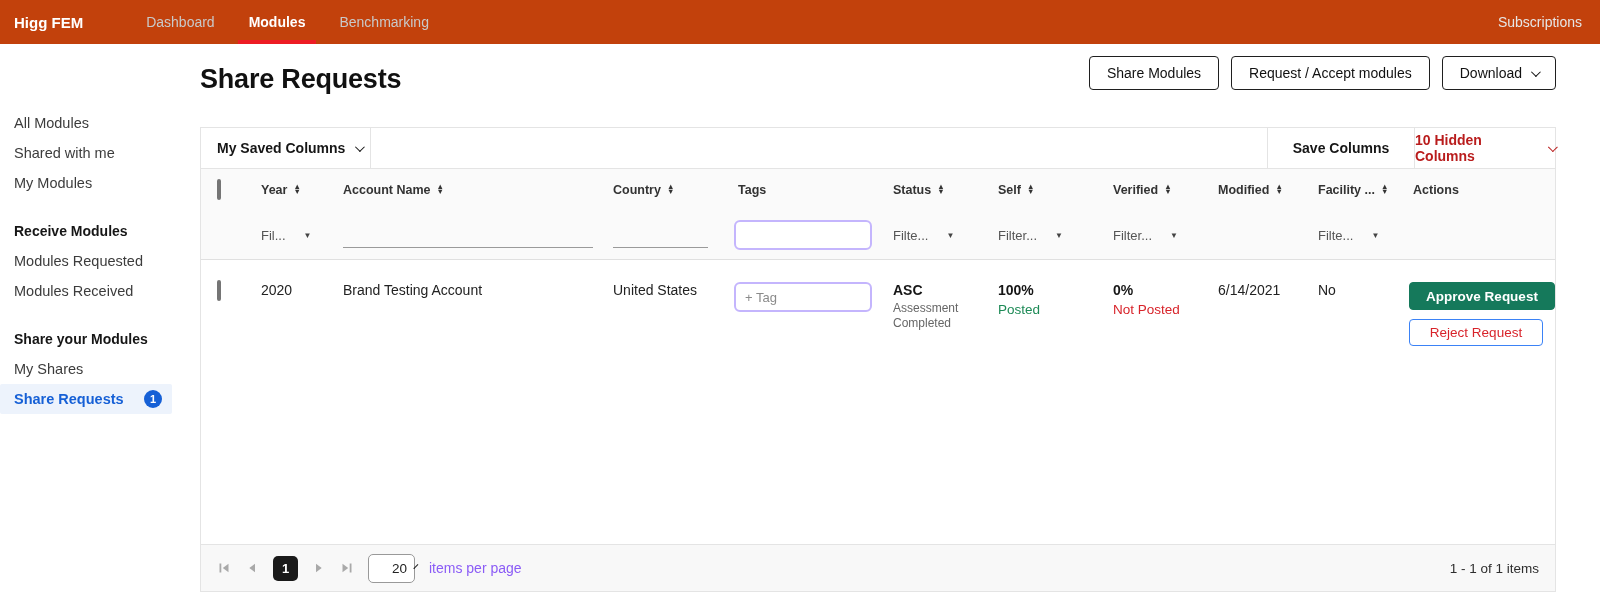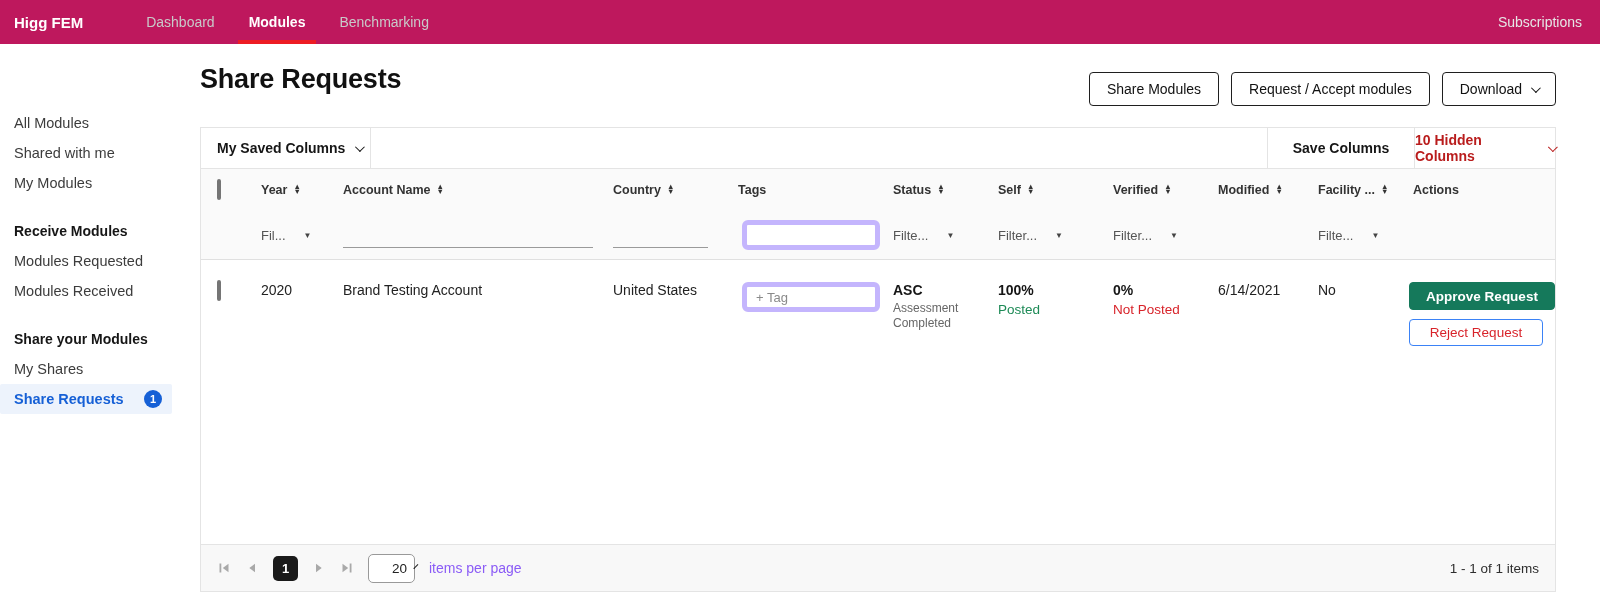--- a/index.html
+++ b/index.html
@@ -1,37 +1,37 @@
 <!DOCTYPE html>
 <html><head>
 <meta charset="utf-8">
 <style>
   * { box-sizing: border-box; margin: 0; padding: 0; }
   html,body { width:1600px; height:612px; background:#fff; font-family:"Liberation Sans", sans-serif; overflow:hidden; }
 
   
-  .topnav { position:absolute; left:0; top:0; width:1600px; height:44px; background:#be185d; display:flex; align-items:center; color:#fff; }
+  .topnav { position:absolute; left:0; top:0; width:1600px; height:44px; background:#c2410c; display:flex; align-items:center; color:#fff; }
   .brand { margin-left:14px; font-size:15px; font-weight:bold; color:#fff; }
   .navitems { display:flex; align-items:stretch; height:44px; margin-left:46px; }
   .navitem { position:relative; display:flex; align-items:center; padding:0 17px; font-size:14px; color:#c9c9c9; cursor:pointer; }
   .navitem.active { color:#fff; font-weight:bold; }
   .navitem.active::after { content:""; position:absolute; left:6px; right:6px; bottom:0; height:4px; background:#ed1c24; }
   .nav-right { margin-left:auto; margin-right:18px; font-size:14px; color:#e6e6e6; cursor:pointer; }
 
   
   .sidebar { position:absolute; left:0; top:108px; width:190px; }
   .side-item { height:30px; display:flex; align-items:center; padding-left:14px; font-size:14.5px; color:#3c3c3c; cursor:pointer; }
   .side-header { height:30px; display:flex; align-items:center; padding-left:14px; font-size:14px; font-weight:bold; color:#161616; }
   .side-gap { height:18px; }
   .side-item.active { background:#edf3fc; color:#1660d6; font-weight:bold; width:172px; justify-content:space-between; padding-right:10px; border-radius:2px; }
   .badge { width:18px; height:18px; border-radius:50%; background:#1660d6; color:#fff; font-size:11px; font-weight:bold; display:flex; align-items:center; justify-content:center; }
 
   
   .page-title { position:absolute; left:200px; top:64px; font-size:27px; font-weight:800; letter-spacing:-0.2px; color:#111; }
-  .header-buttons { position:absolute; top:72px; right:44px; display:flex; gap:12px; }
+  .header-buttons { position:absolute; top:56px; right:44px; display:flex; gap:12px; }
   .btn-outline { height:34px; padding:0 17px; background:#fff; border:1px solid #1f1f1f; border-radius:4px; font-size:14px; color:#111; display:flex; align-items:center; gap:9px; cursor:pointer; font-family:inherit; }
   .chev { display:inline-block; width:7px; height:7px; border-right:1.8px solid currentColor; border-bottom:1.8px solid currentColor; transform:rotate(45deg) translateY(-2px); }
 
   
   .table-wrap { position:absolute; left:200px; top:127px; width:1356px; height:465px; border:1px solid #e4e4e4; display:flex; flex-direction:column; background:#fff; }
 
   .toolbar { height:41px; display:flex; align-items:stretch; border-bottom:1px solid #e4e4e4; background:#fff; flex:0 0 auto; }
   .toolbar-left { width:170px; border-right:1px solid #e4e4e4; display:flex; align-items:center; padding-left:16px; gap:10px; font-size:14px; font-weight:bold; color:#161616; cursor:pointer; }
   .toolbar-spacer { flex:1; }
   .toolbar-save { width:147px; border-left:1px solid #e4e4e4; display:flex; align-items:center; justify-content:center; font-size:14px; font-weight:bold; color:#161616; cursor:pointer; }
@@ -40,21 +40,21 @@
   .grid-row { display:grid; grid-template-columns:48px 82px 270px 125px 155px 105px 115px 105px 100px 95px 156px; }
   .hdr-row { height:42px; background:#fafafa; align-items:center; flex:0 0 auto; }
   .hdr-cell { display:flex; align-items:center; padding-left:12px; font-size:12.5px; font-weight:bold; color:#333; cursor:pointer; white-space:nowrap; }
   .hdr-cell.nosort { cursor:default; }
   .sort { display:inline-flex; flex-direction:column; line-height:0.62; font-size:7.5px; color:#333; margin-left:6px; }
 
   .filter-row { height:49px; background:#fafafa; border-bottom:1px solid #e0e0e0; align-items:center; flex:0 0 auto; }
   .filter-dd { display:flex; align-items:center; padding-left:12px; gap:18px; font-size:13px; color:#555; cursor:pointer; white-space:nowrap; }
   .filter-dd .arrow { font-size:8px; color:#444; }
   .ul-input { border:none; border-bottom:1px solid #9a9a9a; background:transparent; height:26px; font-size:13px; font-family:inherit; outline:none; margin-left:12px; }
-  .box-input { height:30px; border:5px solid #c4b5fd; border-radius:6px; background:#fff; font-size:13px; font-family:inherit; outline:none; padding:0 9px; margin-left:16px; }
+  .box-input { height:30px; border:2px solid #c4b5fd; border-radius:6px; background:#fff; font-size:13px; font-family:inherit; outline:none; padding:0 9px; margin-left:8px; }
   .box-input::placeholder { color:#8a8a8a; }
 
   .data-row { background:#fff; align-items:start; padding-top:22px; flex:0 0 auto; }
   .cell { padding-left:12px; font-size:14px; color:#222; }
   .checkbox { width:20px; height:20px; border:2px solid #757575; border-radius:4px; background:#fff; margin-left:16px; cursor:pointer; }
   .hdr-row .checkbox { margin-left:16px; }
   .stacked b { font-size:14px; color:#161616; }
   .sub { font-size:12px; color:#666; line-height:1.25; margin-top:3px; }
   .state-green { font-size:13.5px; color:#1d8a56; margin-top:4px; }
   .state-red { font-size:13.5px; color:#d8232a; margin-top:4px; }

